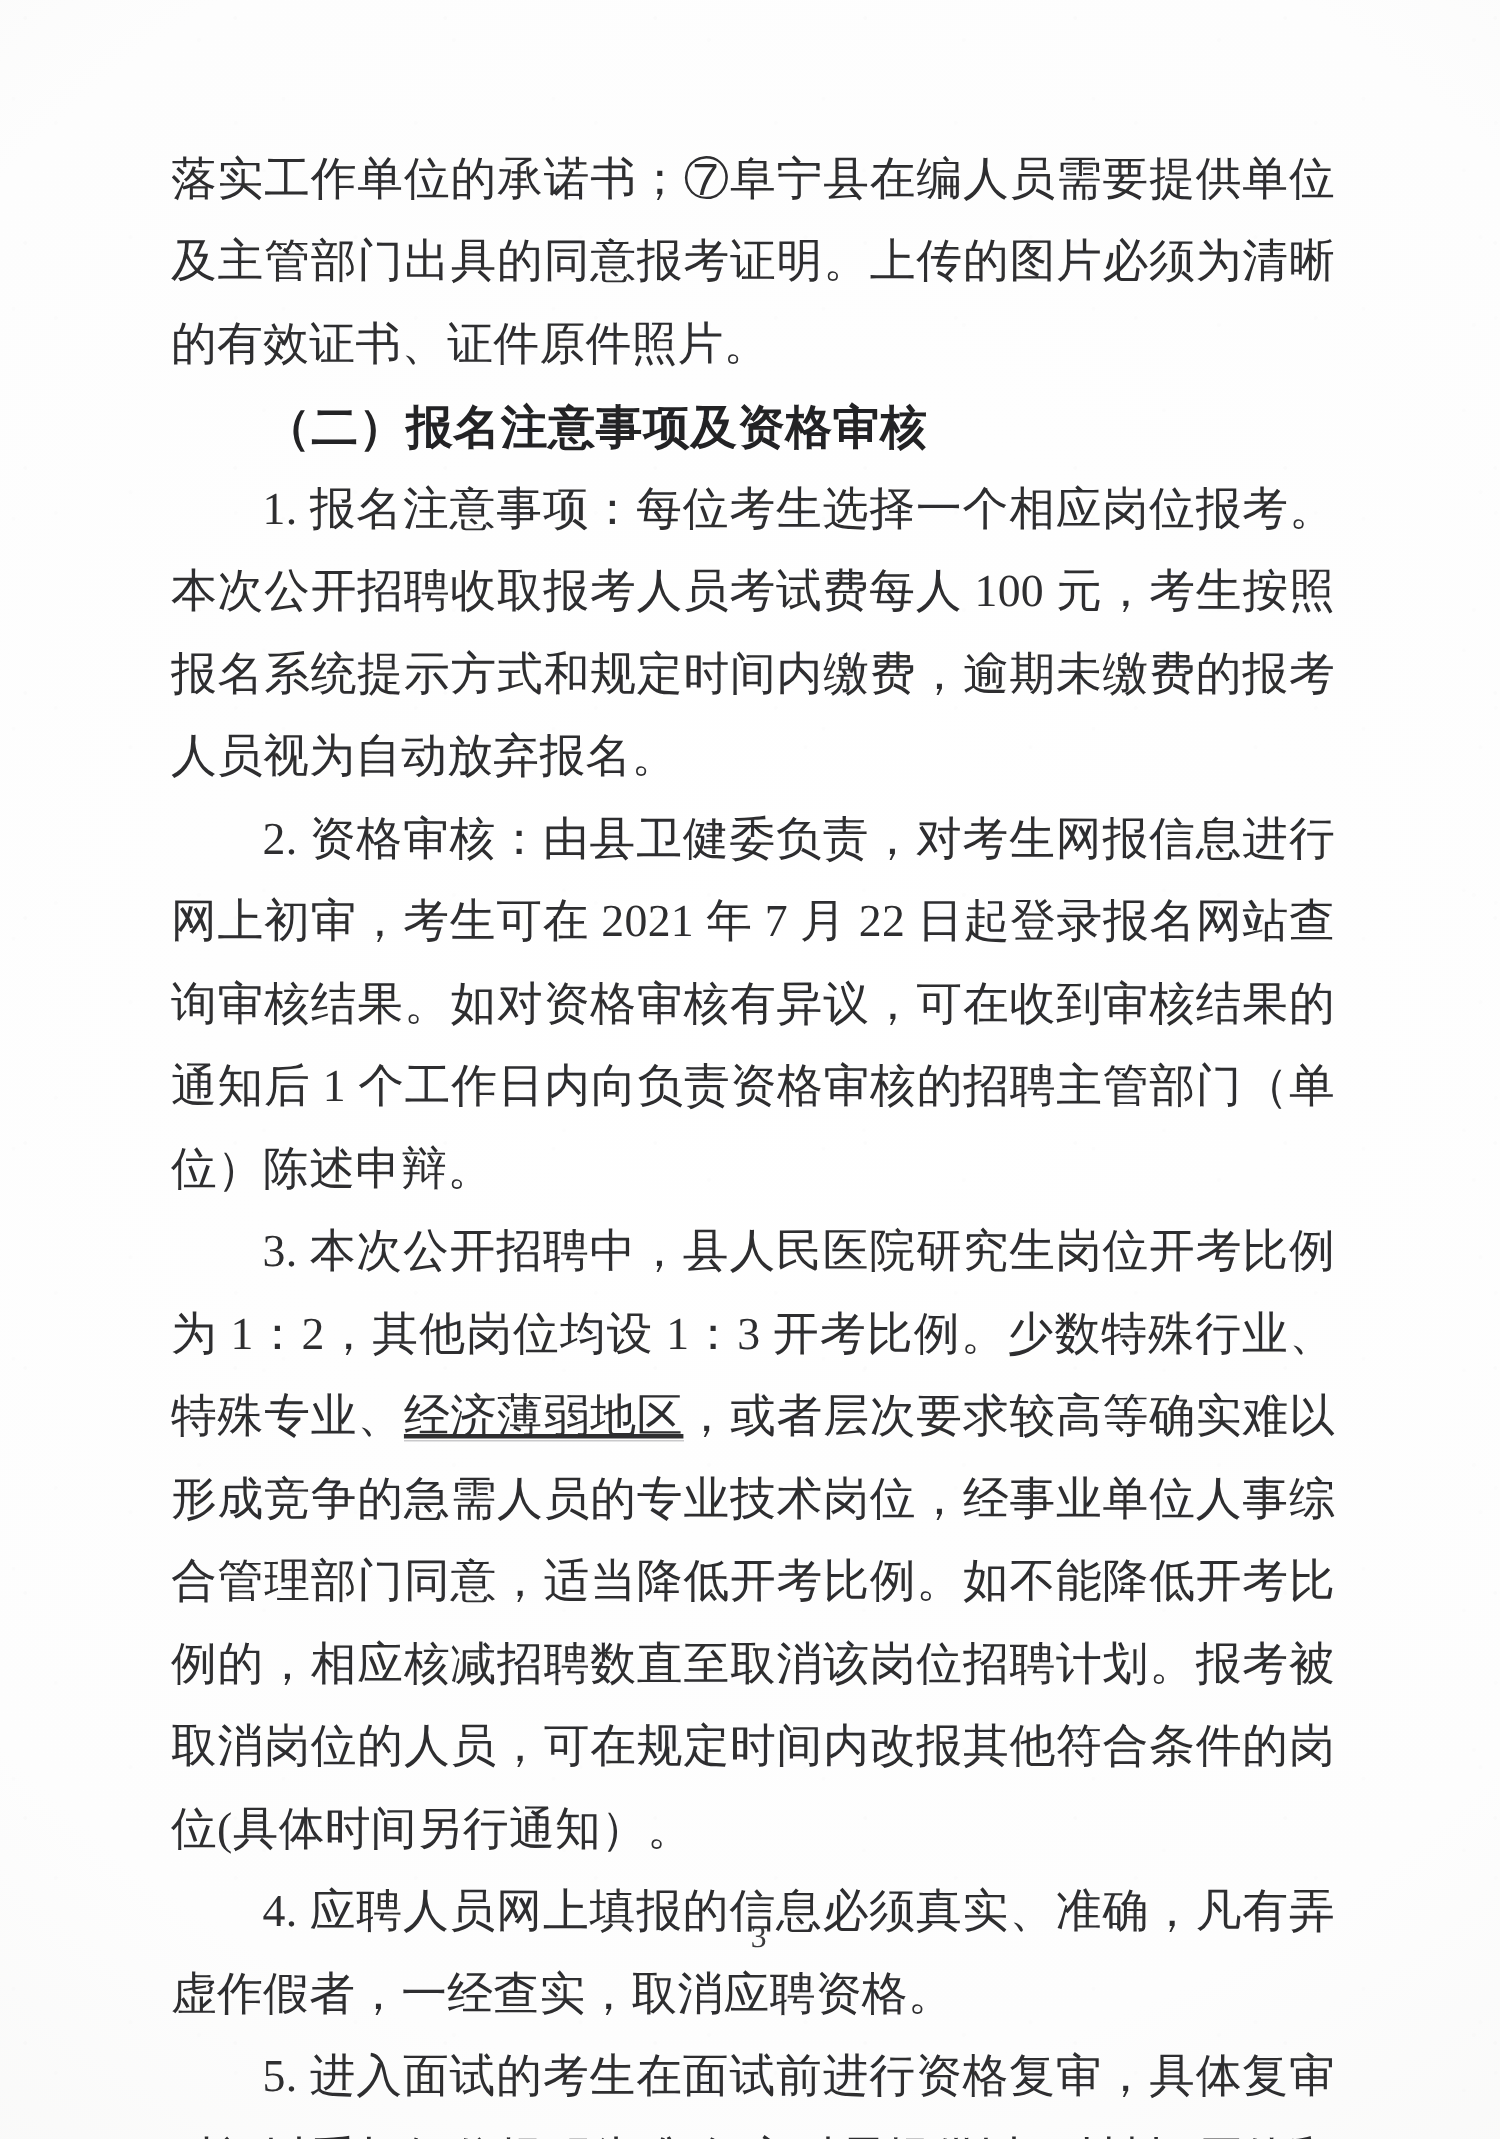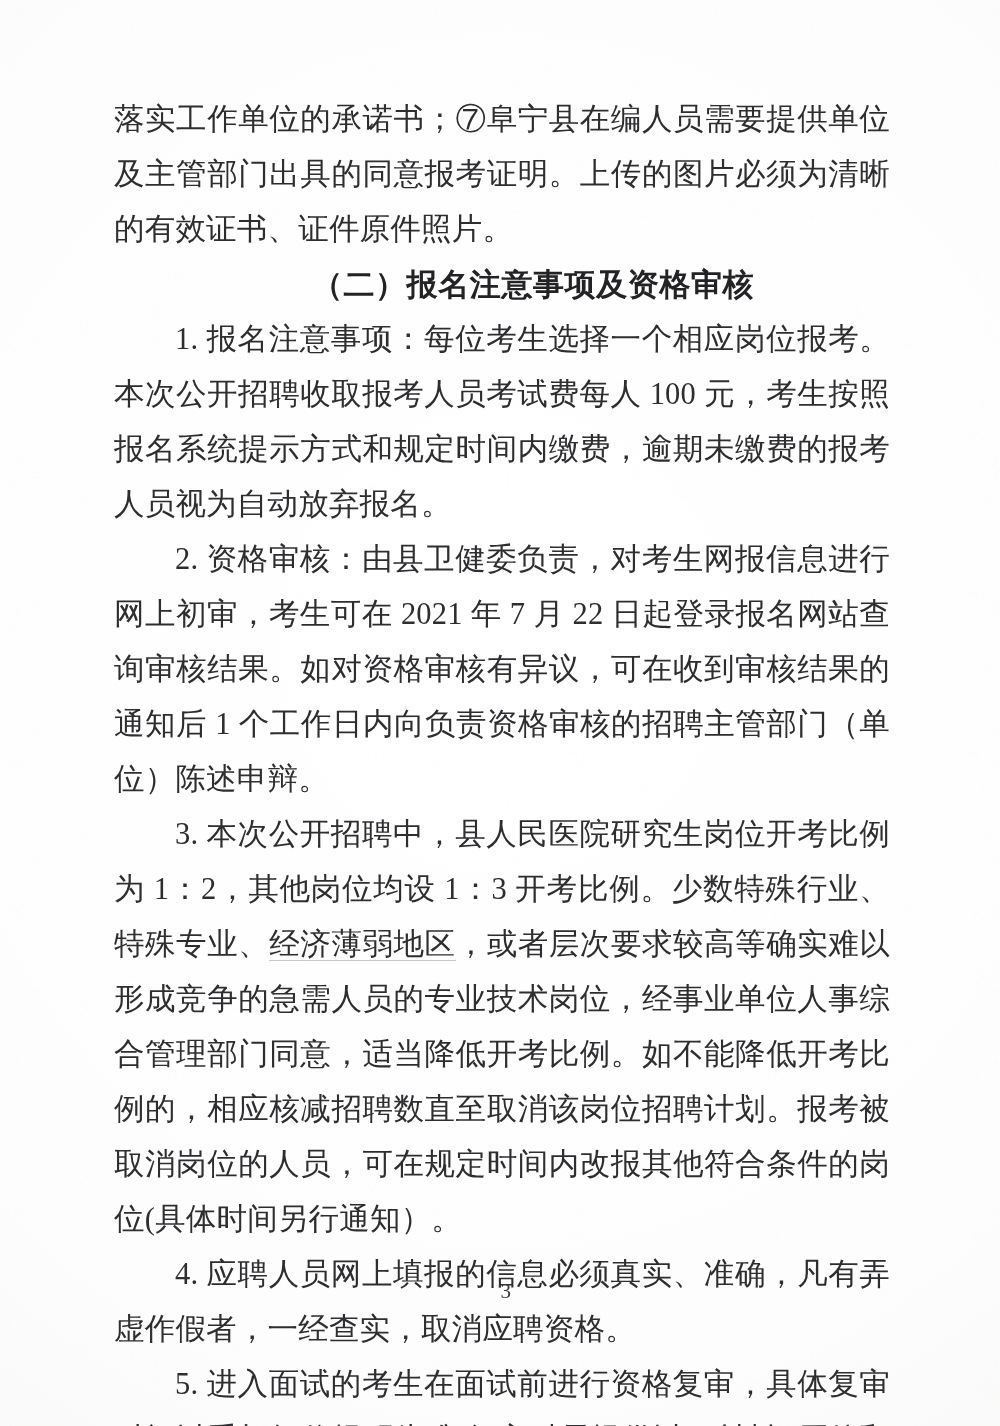--- a/index.html
+++ b/index.html
@@ -70,28 +70,28 @@
 
   .heading {
     margin: 0;
     font-family: "Liberation Serif", "DejaVu Serif", serif;
     font-size: 31px;
     line-height: 55px;
     font-weight: bold;
     color: #232325;
     text-indent: 2em;
     letter-spacing: .6px;
-    text-align: center;
   }
 
   
   .scan-underline {
     position: relative;
     display: inline;
     box-shadow: inset 0 -1px 0 0 rgba(80,80,85,.30);
+    text-decoration: underline;
   }
 
   #page-number {
     position: absolute;
     left: 0;
     right: 0;
     top: 1279px;
     text-align: center;
     font-family: "Liberation Serif", "DejaVu Serif", serif;
     font-size: 21px;

